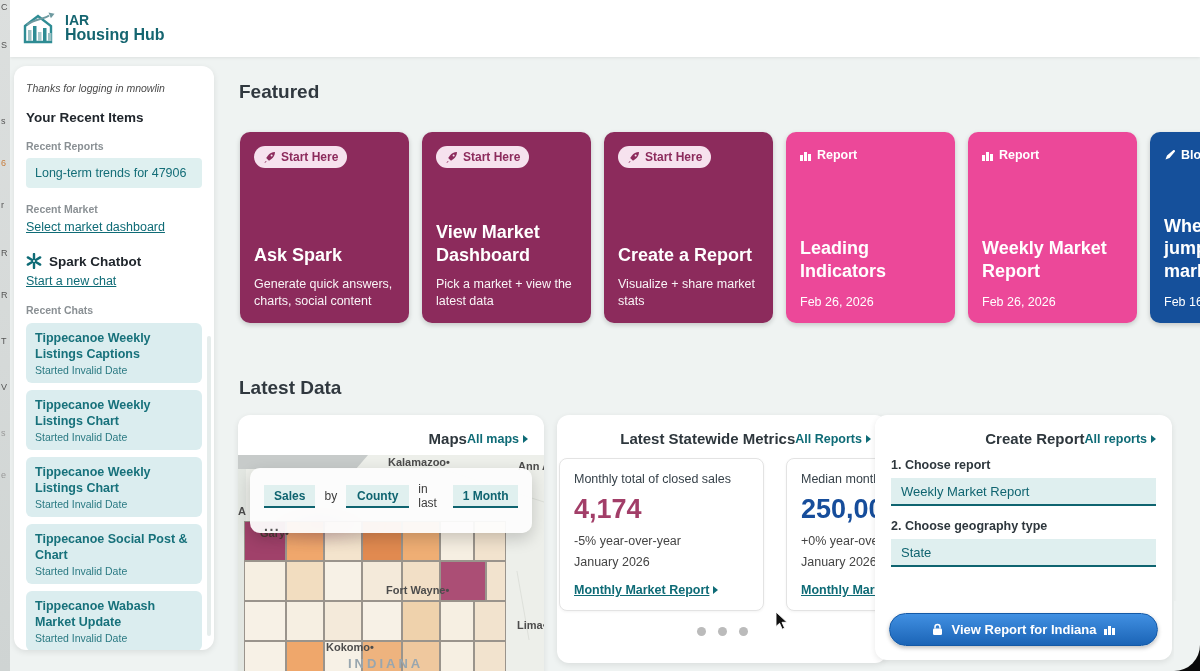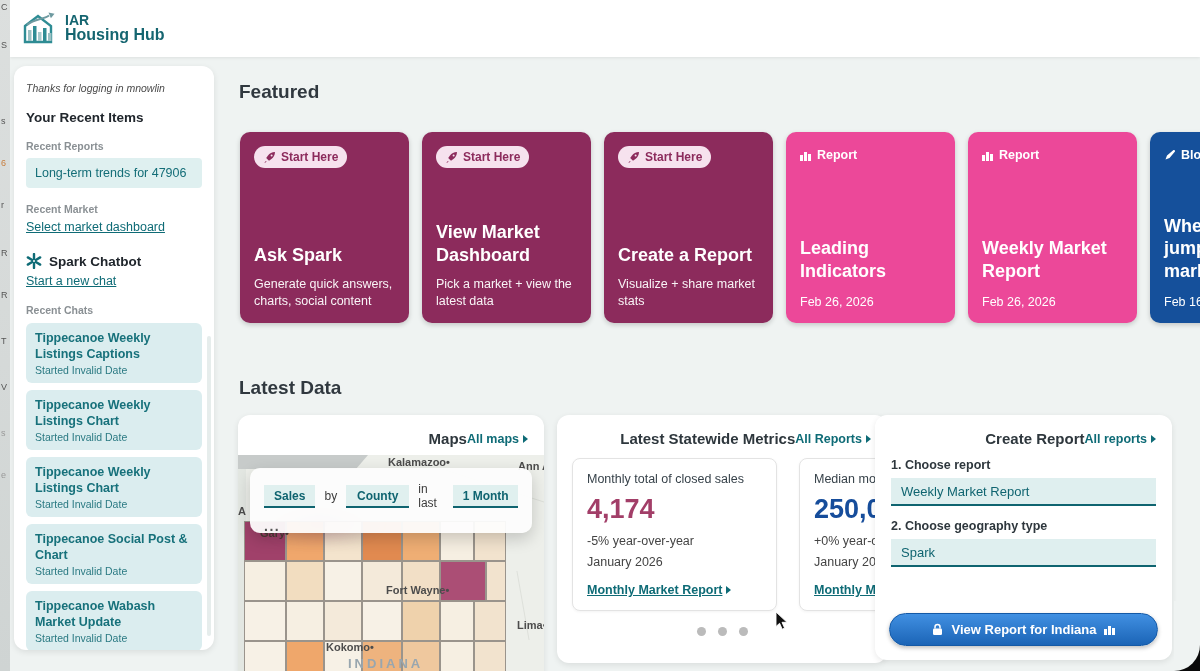--- a/index.html
+++ b/index.html
@@ -92,21 +92,21 @@
   .filter-row { display:flex; align-items:center; gap:9px; }
   .f-select { background:#E0F0EF; border-bottom:2px solid #0F6470; color:#0F6470;
     font-size:12px; font-weight:bold; text-align:center; padding:4px 0 3px; cursor:pointer; }
   .w1 { width:62px; } .w2 { width:76px; } .w3 { width:78px; }
   .f-label { font-size:12px; color:#3c3c3c; }
   .f-more { margin-top:12px; font-size:14px; letter-spacing:1.5px; color:#555;
     font-weight:bold; line-height:8px; cursor:pointer; }
 
   
   .metrics-card { left:319px; top:358px; width:330px; height:248px; overflow:hidden; }
-  .tiles { position:absolute; left:15px; top:43px; display:flex; gap:22px; }
+  .tiles { position:absolute; left:2px; top:43px; display:flex; gap:22px; }
   .tile { width:205px; min-height:143px; flex:none; background:#fff; border:1px solid #E3E3E3;
     border-radius:8px; box-shadow:0 1px 3px rgba(0,0,0,.05); padding:13px 14px; }
   .m-label { font-size:12.5px; color:#37424a; white-space:nowrap; }
   .m-value { font-size:27px; font-weight:bold; margin-top:8px; }
   .m-delta { font-size:12.5px; color:#444; margin-top:9px; }
   .m-period { font-size:12.5px; color:#444; margin-top:7px; }
   .m-link { font-size:12.5px; font-weight:bold; color:#0E6B76; text-decoration:underline;
     margin-top:14px; display:flex; align-items:center; gap:4px; cursor:pointer; }
   .dots { position:absolute; left:0; right:0; top:212px; display:flex; gap:12px; justify-content:center; }
   .dot { width:9px; height:9px; border-radius:50%; background:#BBB; cursor:pointer; }
@@ -436,21 +436,21 @@
         <div class="card-head">
           <span class="t">Create Report</span>
           <span class="head-link">
             <span>All reports</span>
             <span class="tri"></span>
           </span>
         </div>
         <div class="step-label">1. Choose report</div>
         <div class="c-select">Weekly Market Report</div>
         <div class="step-label second">2. Choose geography type</div>
-        <div class="c-select">Spark</div>
+        <div class="c-select">State</div>
         <div class="cta">
           <svg width="13" height="13" viewBox="0 0 13 13">
             <rect x="2" y="5.5" width="9" height="6.5" rx="1.2" fill="#fff"></rect>
             <path d="M4 5.5 V4 a2.5 2.5 0 0 1 5 0 v1.5" fill="none" stroke="#fff" stroke-width="1.5"></path>
           </svg>
           <span>View Report for Indiana</span>
           <svg width="12" height="11" viewBox="0 0 12 11">
             <rect x="0" y="5" width="3" height="6" fill="#fff"></rect>
               <rect x="4" y="2" width="3" height="9" fill="#fff"></rect>
               <rect x="8" y="4" width="3" height="7" fill="#fff"></rect>

